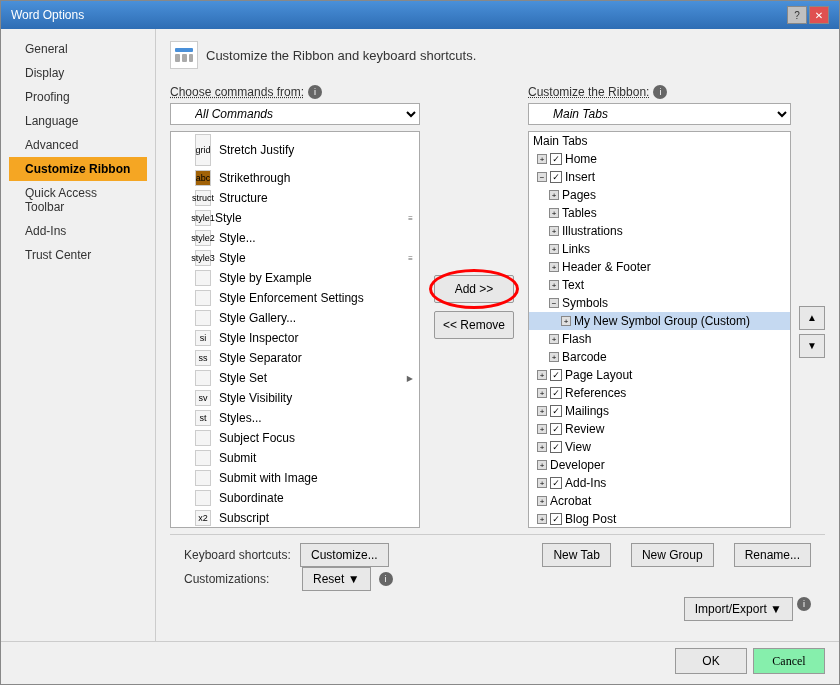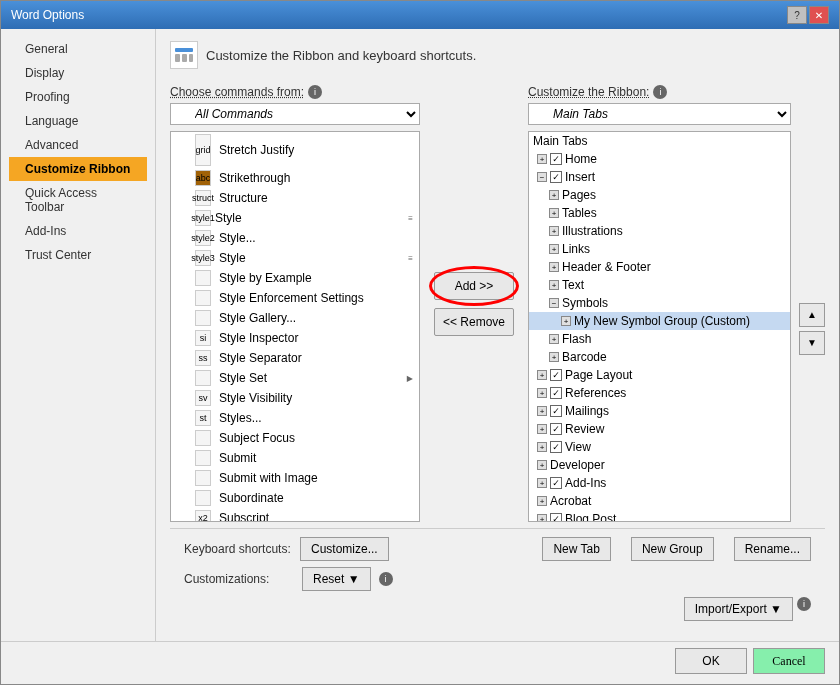--- a/index.html
+++ b/index.html
@@ -261,21 +261,20 @@
     
     .bottom-area {
       border-top: 1px solid #ccc;
       padding: 8px 14px;
     }
 
     .bottom-row1 {
       display: flex;
       align-items: flex-end;
       gap: 8px;
-      margin-bottom: 6px;
     }
 
     .bottom-row2 {
       display: flex;
       align-items: center;
       gap: 8px;
       margin-bottom: 6px;
     }
 
     .bottom-label {

